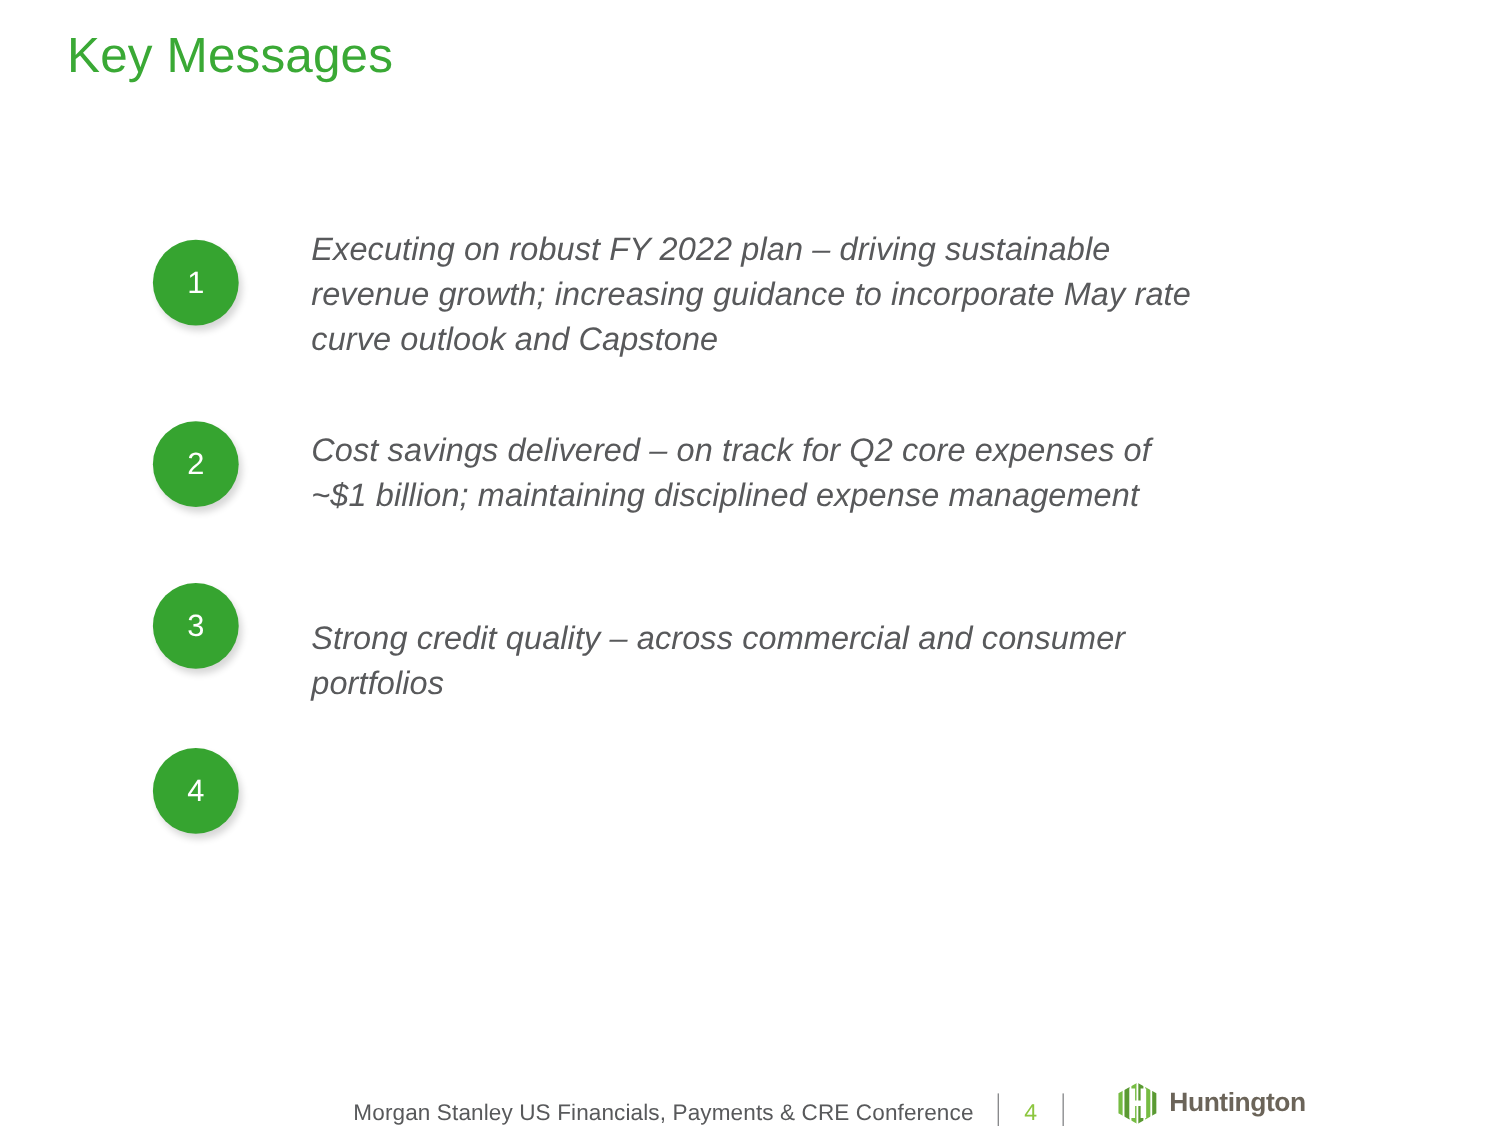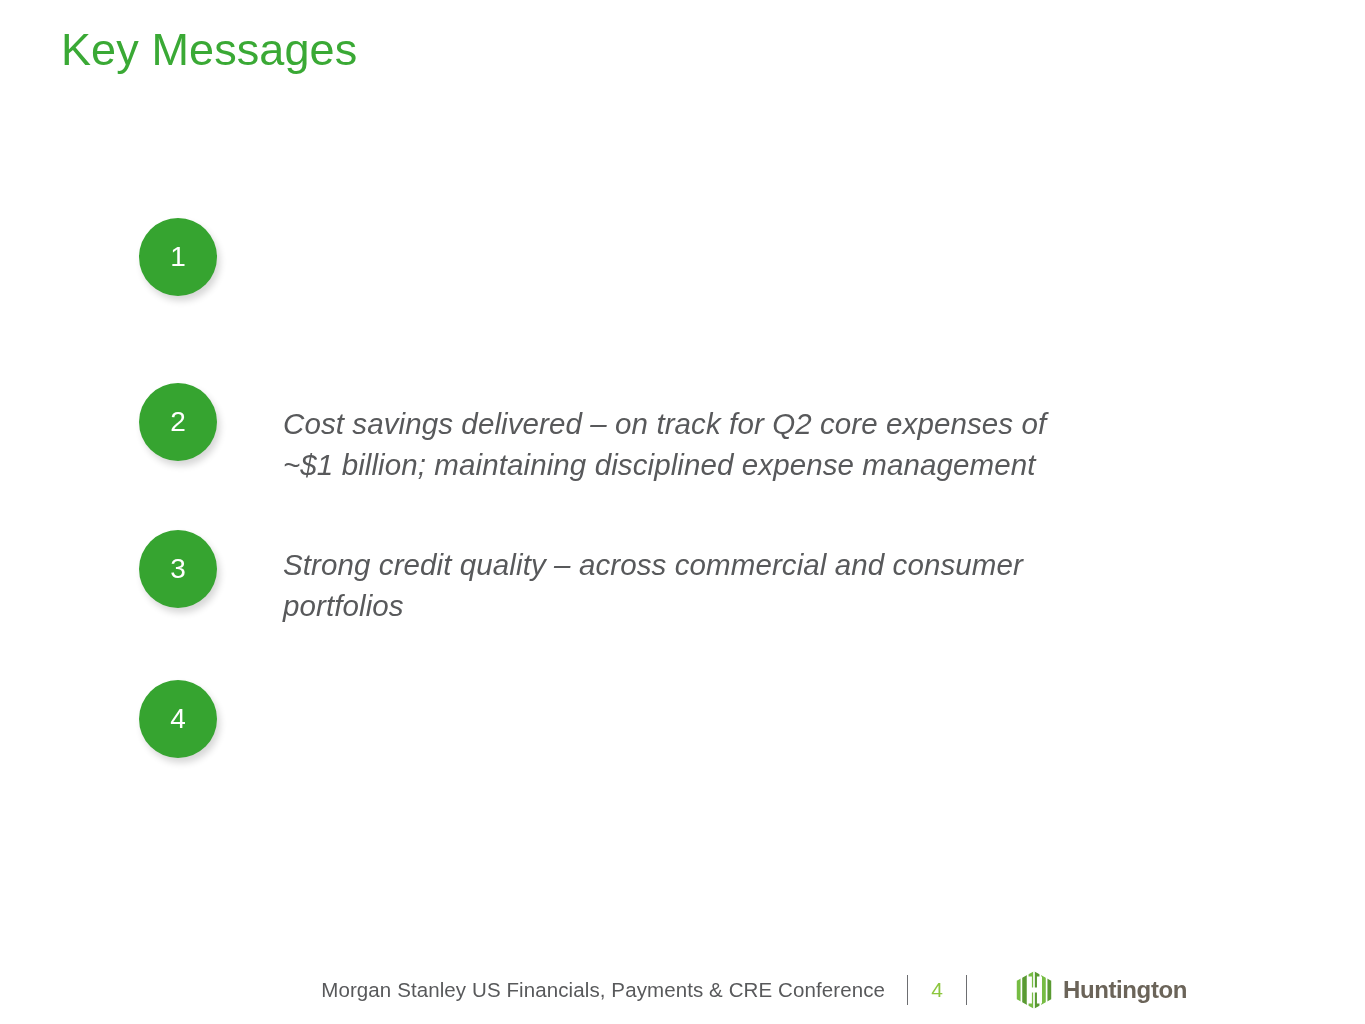--- a/index.html
+++ b/index.html
@@ -75,36 +75,36 @@
     flex: 1 1 auto;
     margin-left: 66px;
     font-size: 29.5px;
     line-height: 41px;
     font-style: italic;
     color: #58595b;
     letter-spacing: 0.1px;
     max-width: 960px;
   }
   .message-row[data-row="0"] .message-text { margin-top: 0px; }
-  .message-row[data-row="1"] .message-text { margin-top: 20px; }
-  .message-row[data-row="2"] .message-text { margin-top: 14px; }
+  .message-row[data-row="1"] .message-text { margin-top: 6px; }
+  .message-row[data-row="2"] .message-text { margin-top: 30px; }
   .message-row[data-row="3"] .message-text { margin-top: 6px; }
   .message-row[data-row="1"] .message-text,
   .message-row[data-row="3"] .message-text { max-width: 990px; }
   .message-row[data-row="2"] .message-text { max-width: 990px; }
 
   
   .footer {
     position: absolute;
     left: 0;
     right: 0;
     bottom: 0;
     height: 68px;
     display: flex;
-    align-items: center;
+    align-items: flex-end;
     justify-content: flex-end;
     padding-right: 16px;
   }
   .footer-note {
     font-size: 20.5px;
     color: #58595b;
     letter-spacing: 0.1px;
     white-space: nowrap;
   }
   .footer-sep {
@@ -147,20 +147,21 @@
 <body>
 
 <div class="slide">
 
   <div class="slide-title">Key Messages</div>
 
   <div class="messages">
 
     <div class="message-row" data-row="0">
       <div class="badge">1</div>
+      <div class="message-text">Executing on robust FY 2022 plan – driving sustainable revenue growth; increasing guidance to incorporate May rate curve outlook and Capstone</div>
     </div>
 
     <div class="message-row" data-row="1">
       <div class="badge">2</div>
       <div class="message-text">Cost savings delivered – on track for Q2 core expenses of ~$1 billion; maintaining disciplined expense management</div>
     </div>
 
     <div class="message-row" data-row="2">
       <div class="badge">3</div>
       <div class="message-text">Strong credit quality – across commercial and consumer portfolios</div>

